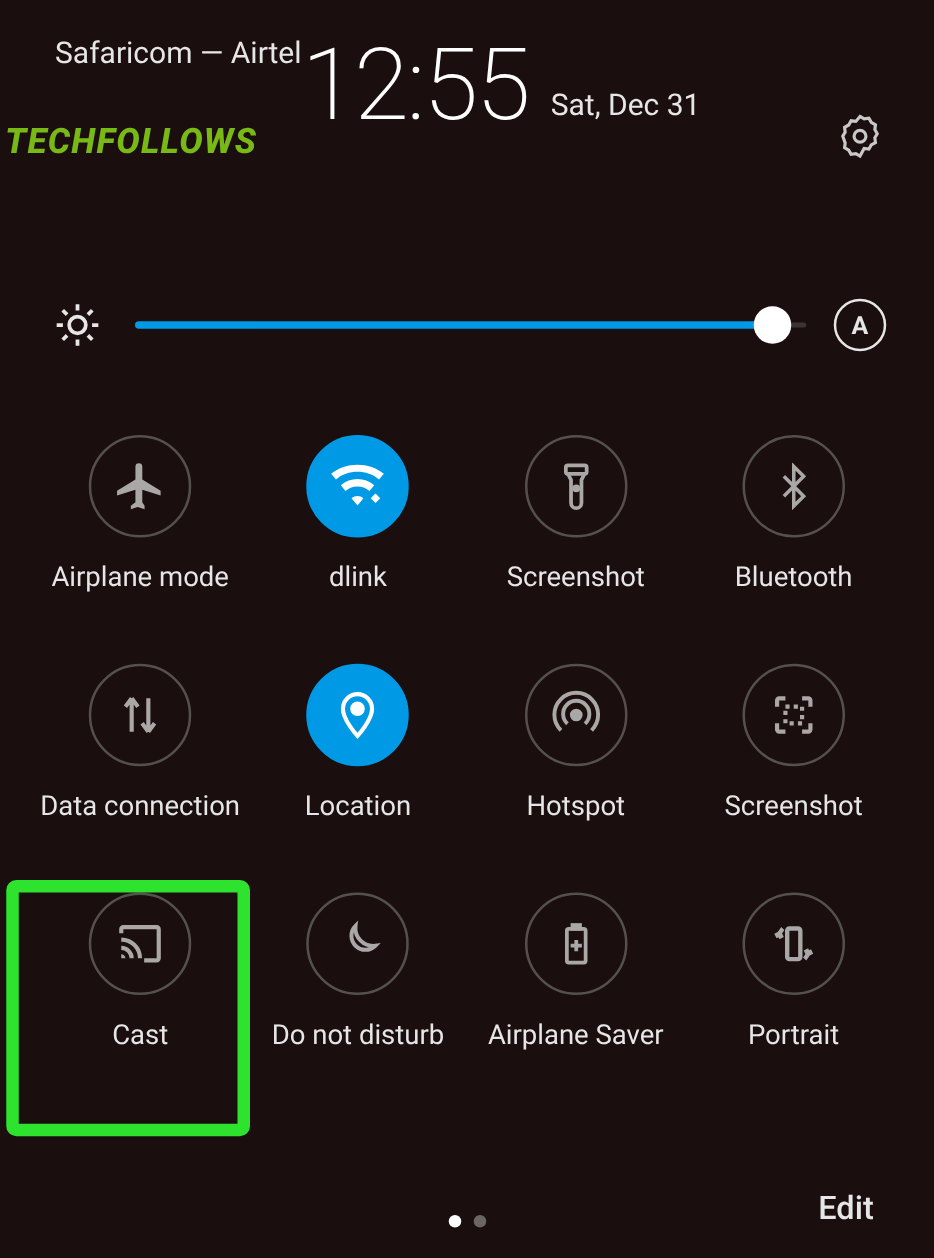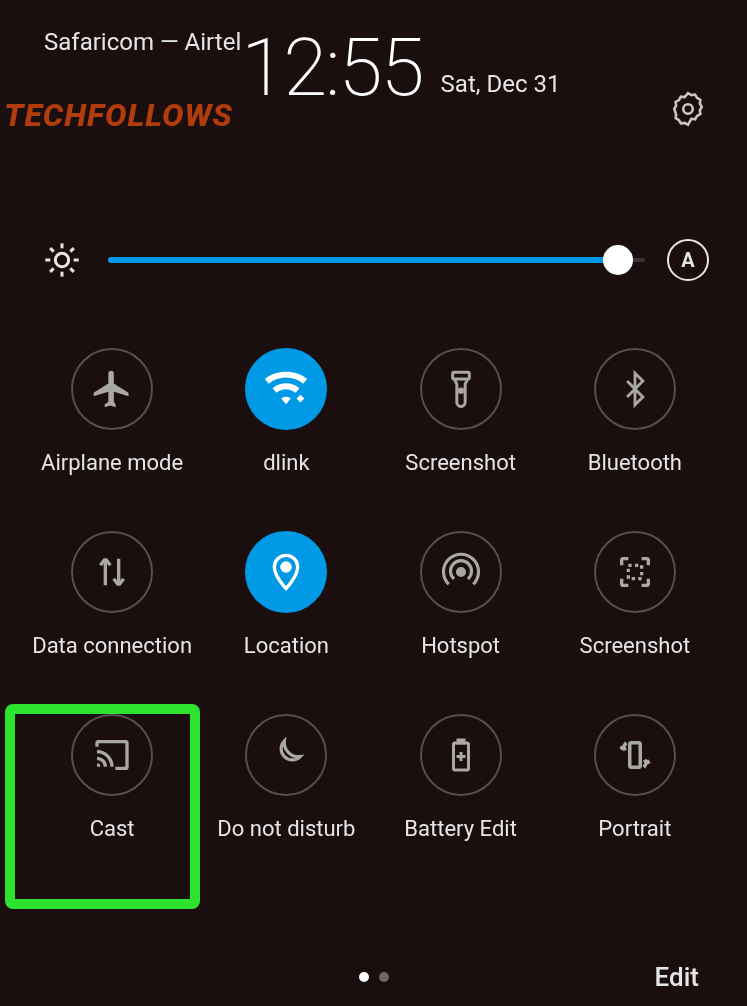--- a/index.html
+++ b/index.html
@@ -154,43 +154,43 @@
     left: 5px;
     top: 704px;
     width: 195px;
     height: 205px;
   }
   .footer {
     position: absolute;
     bottom: 24px;
     left: 0; right: 0;
     display: flex;
-    align-items: center;
+    align-items: flex-end;
     justify-content: center;
     padding: 0 48px;
   }
   .dots { display: flex; gap: 10px; }
   .dot { width: 10px; height: 10px; border-radius: 50%; background: #6b6666; }
   .dot.active { background: #fff; }
   .edit-btn {
     position: absolute;
     right: 48px;
     font-size: 26px;
     font-weight: 500;
     color: #e6e6e6;
     cursor:pointer;
   }
   .watermark {
     position: absolute;
     left: 4px;
     top: 96px;
-    font-size: 32px;
+    font-size: 28px;
     font-weight: 800;
     letter-spacing: 1px;
-    color: #c2410c;
+    color: #84cc16;
     font-style: italic;
     opacity: 0.9;
     pointer-events: none;
   }
   svg { display:block; }
 </style>
 </head>
 <body>
 
 <div class="watermark">TECHFOLLOWS</div>
@@ -338,21 +338,21 @@
 
   <div class="tile">
     <div class="tile-circle">
       <svg width="36" height="40" viewBox="0 0 24 24" fill="none" stroke="#aaa7a7" stroke-width="2">
           <rect x="7" y="4" width="10" height="18" rx="1"></rect>
           <rect x="10" y="2" width="4" height="2"></rect>
           <line x1="12" y1="10" x2="12" y2="16"></line>
           <line x1="9" y1="13" x2="15" y2="13"></line>
         </svg>
     </div>
-    <div class="tile-label">Battery Edit</div>
+    <div class="tile-label">Airplane Saver</div>
   </div>
 
   <div class="tile">
     <div class="tile-circle">
       <svg width="42" height="42" viewBox="0 0 24 24" fill="none" stroke="#aaa7a7" stroke-width="2">
           <rect x="9" y="5" width="6" height="14" rx="1"></rect>
           <path d="M5 9a8 8 0 0 1 2-4M19 15a8 8 0 0 1-2 4"></path>
           <path d="M5 9l-1-2M5 9l2-1M19 15l1 2M19 15l-2 1"></path>
         </svg>
     </div>

